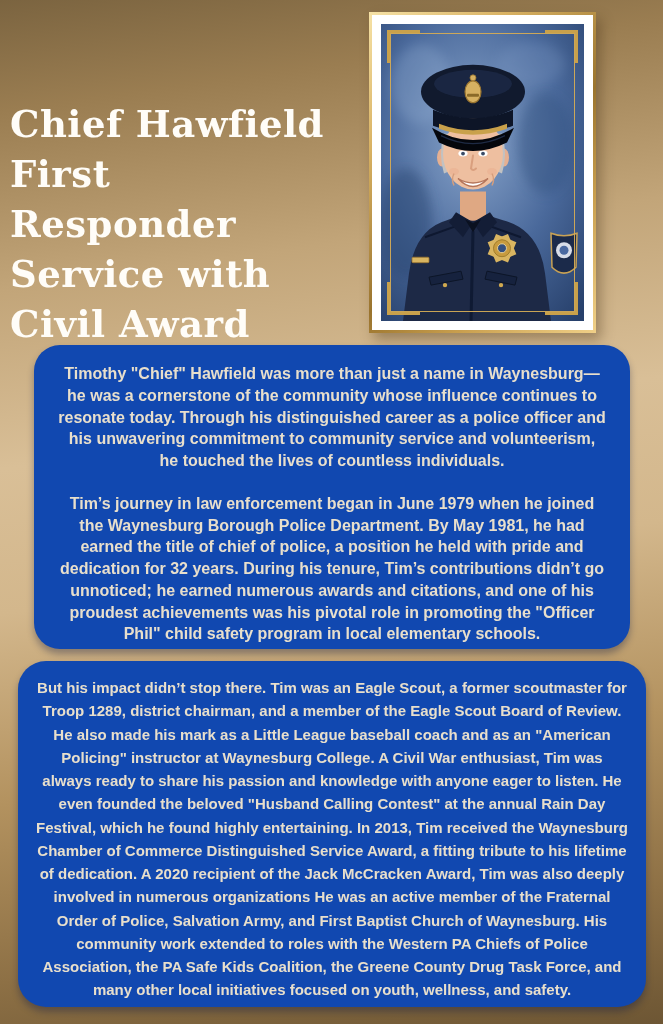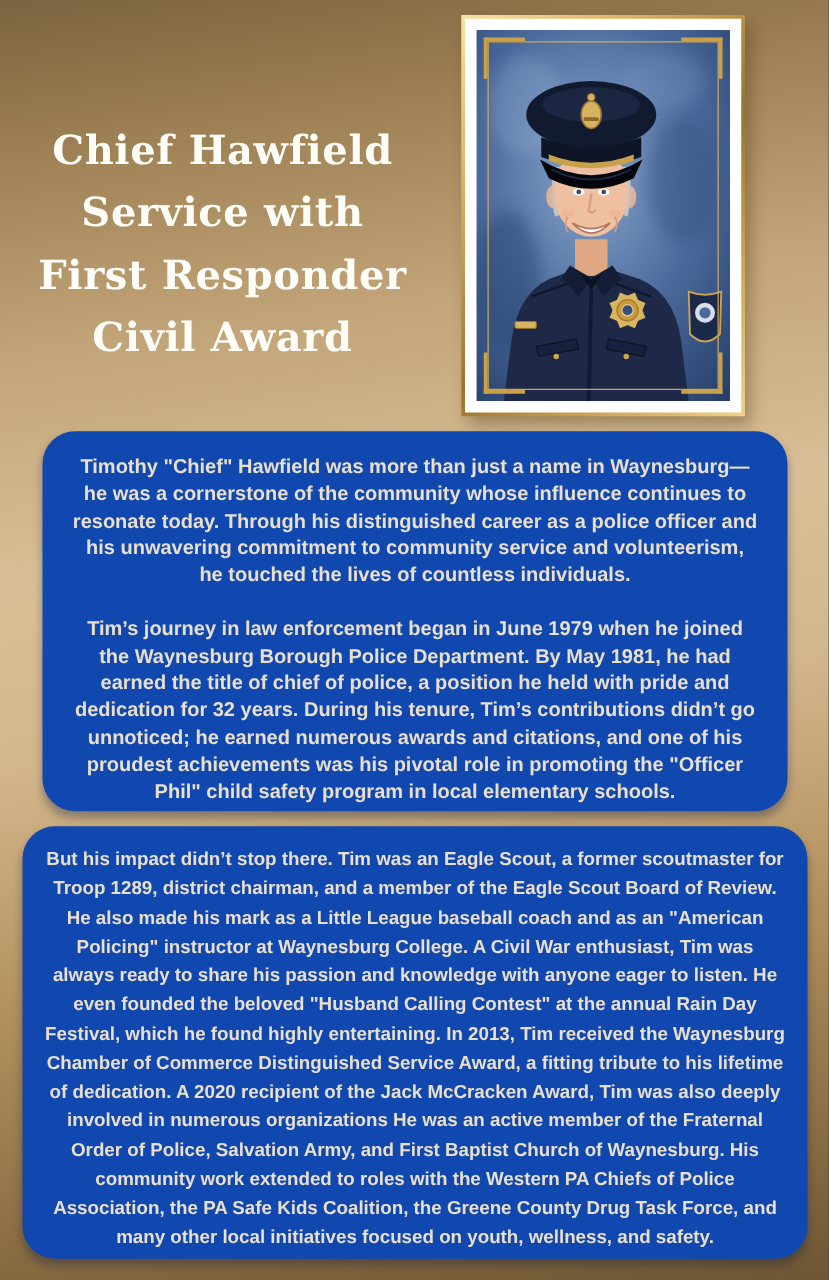--- a/index.html
+++ b/index.html
@@ -5,23 +5,23 @@
   html,body{margin:0;padding:0;background:#444;}
   .poster{
     position:relative;width:663px;height:1024px;overflow:hidden;margin:0 auto;
     background:linear-gradient(172deg,
       #7b6440 0%,#9a7d51 10%,#c2a579 26%,#d9bf97 42%,
       #d3b78c 55%,#b3925f 72%,#8d7045 88%,#6d5634 100%);
     font-family:"Liberation Sans",sans-serif;
   }
   .title{
     position:absolute;left:10px;top:74px;width:336px;
-    text-align:center;color:#fffdf8;
+    text-align:left;color:#fffdf8;
     font-family:"DejaVu Serif","Liberation Serif",serif;
-    font-weight:700;font-size:32px;line-height:50px;letter-spacing:.5px;
+    font-weight:700;font-size:37px;line-height:50px;letter-spacing:.5px;
   }
   .title span{display:block;}
   
   .frame{
     position:absolute;left:369px;top:12px;width:227px;height:321px;
     box-sizing:border-box;padding:3px;
     background:linear-gradient(135deg,#f6e2a6 0%,#d9b263 25%,#9a742e 55%,#c99f4e 75%,#f0d088 100%);
     box-shadow:5px 7px 12px rgba(70,50,20,.38);
   }
   .mat{width:100%;height:100%;box-sizing:border-box;background:#ffffff;padding:9px;}
@@ -35,31 +35,31 @@
   .corner.br{bottom:6px;right:6px;border-bottom-width:3px;border-right-width:3px;}
   
   .panel{
     position:absolute;box-sizing:border-box;background:#1148b0;border-radius:26px;
     color:#e8dfcc;font-weight:700;text-align:center;
     box-shadow:0 5px 7px rgba(15,25,70,.35);
   }
   .panel p{margin:0;}
   .panel-1{left:34px;top:345px;width:596px;height:304px;padding:18px 24px;font-size:16px;line-height:1.36;}
   .panel-1 p + p{margin-top:21px;}
-  .panel-2{left:18px;top:661px;width:628px;height:346px;padding:15px 18px;font-size:15px;line-height:1.55;}
+  .panel-2{left:18px;top:661px;width:628px;height:346px;padding:15px 18px;font-size:15px;line-height:1.55;border-radius:28px;}
 </style>
 </head>
 <body>
 
 <div class="poster">
 
   <h1 class="title">
     <span>Chief Hawfield</span>
+    <span>First Responder</span>
     <span>Service with</span>
-    <span>First Responder</span>
     <span>Civil Award</span>
   </h1>
 
   <div class="frame">
     <div class="mat">
       <div class="photo">
         <svg viewBox="0 0 203 298" preserveAspectRatio="none">
           <defs>
             <radialGradient id="bg" cx="45%" cy="38%" r="80%">
               <stop offset="0%" stop-color="#8aa6cc"></stop>

